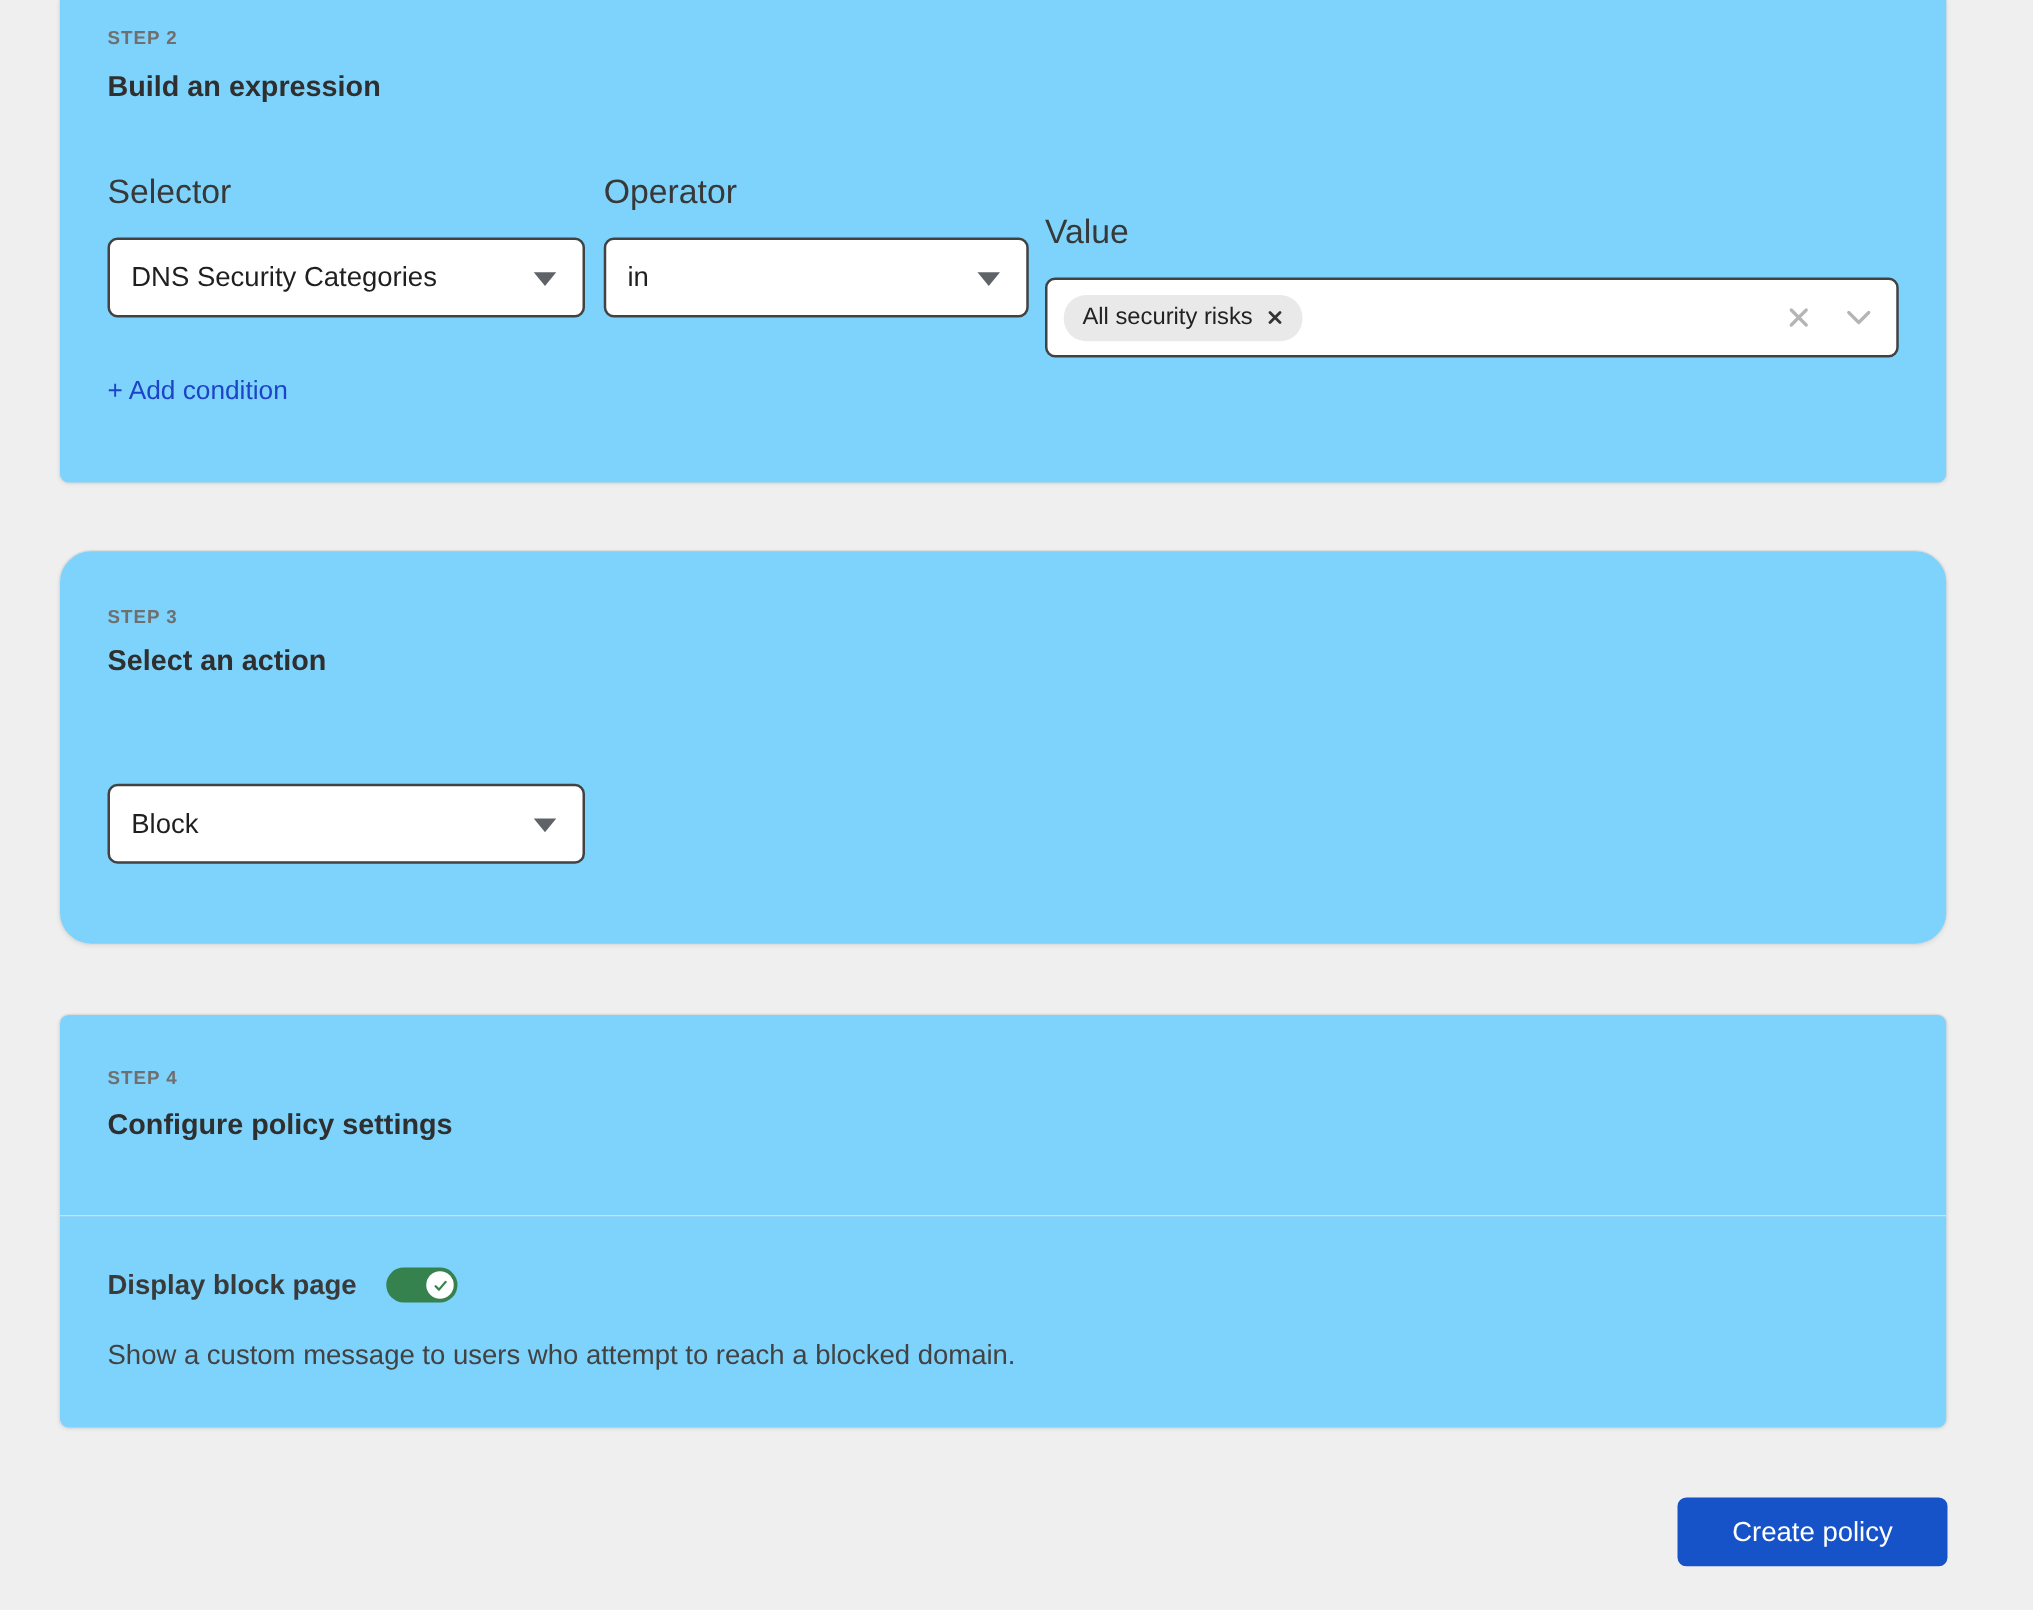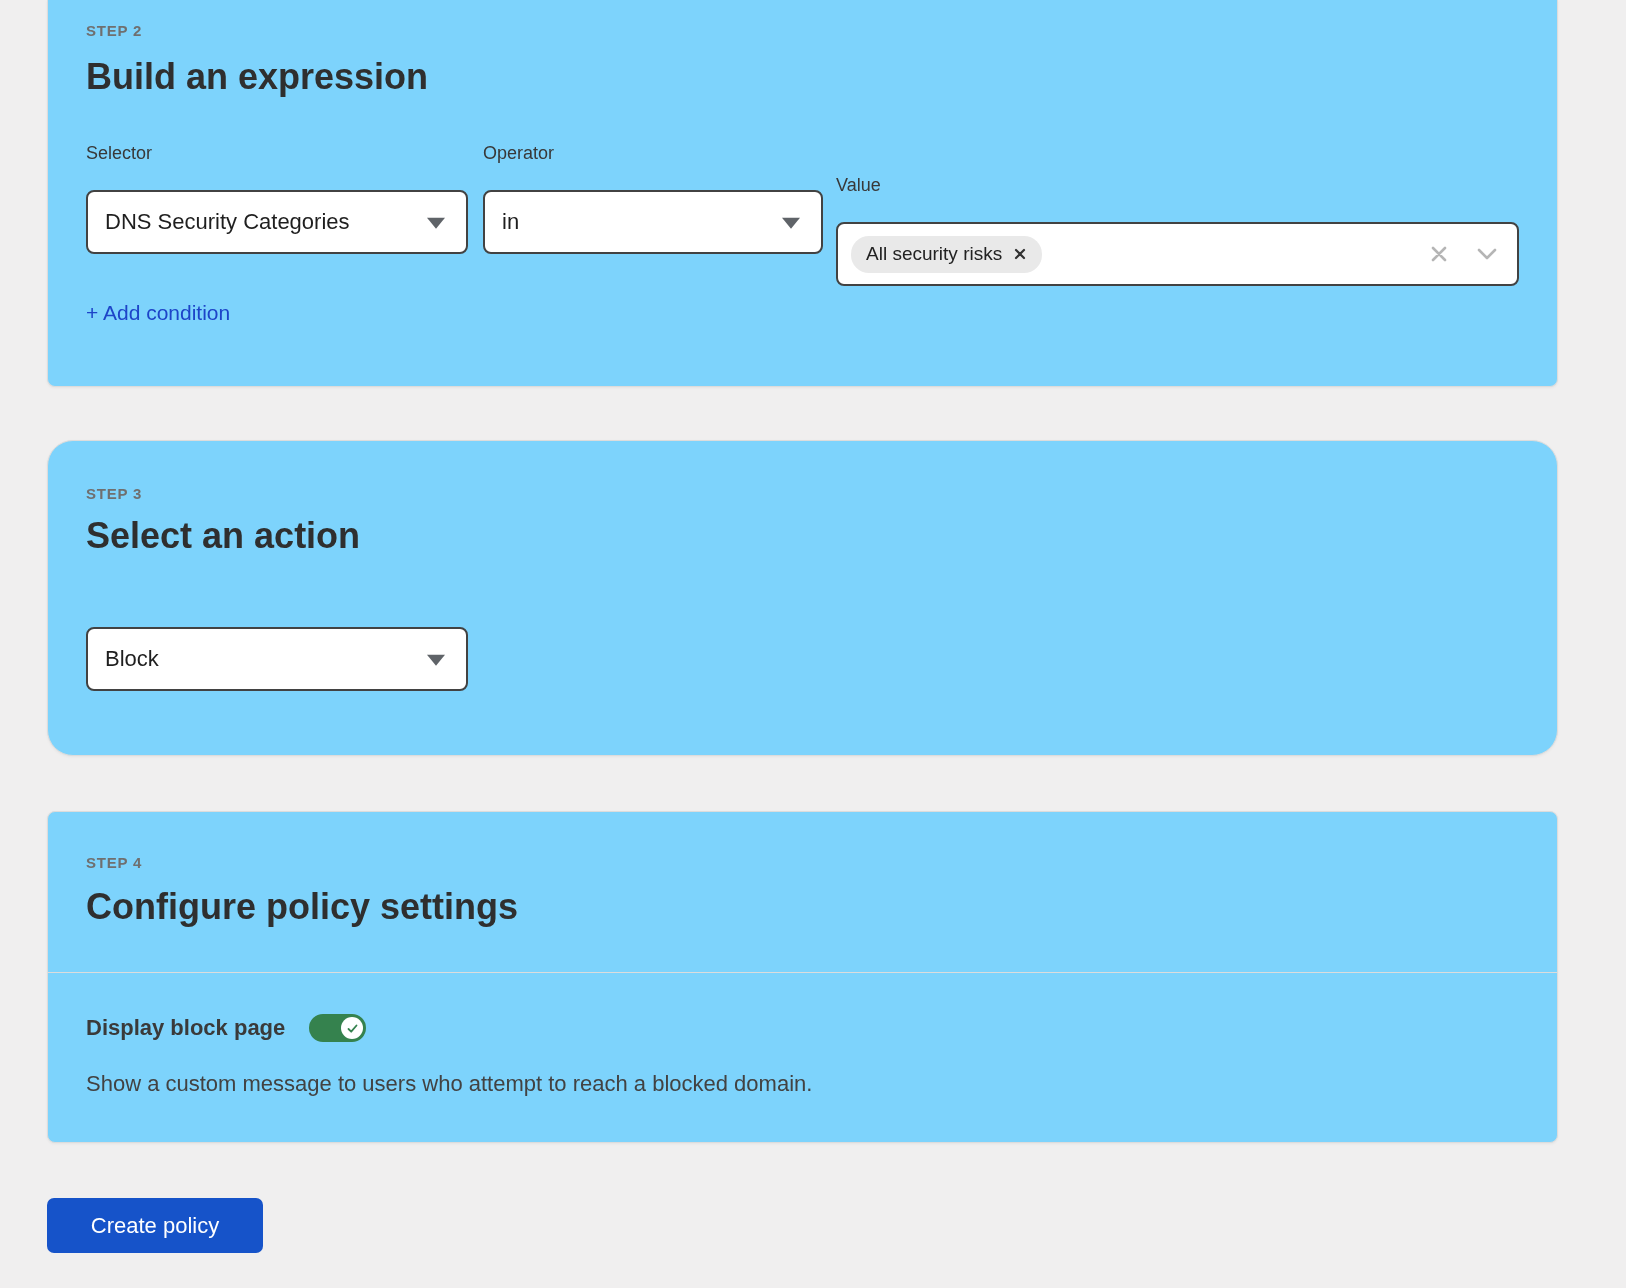--- a/index.html
+++ b/index.html
@@ -26,32 +26,32 @@
   .card-step3 { height: 316px; margin-top: 53px; border-radius: 26px; }
   .card-step4 { height: 332px; margin-top: 55px; text-align: center; }
 
   .eyebrow {
     position: absolute; left: 38px;
     font-size: 15px; font-weight: bold; letter-spacing: 0.8px;
     color: #6f6f6f;
   }
   .card-title {
     position: absolute; left: 38px;
-    font-size: 36px; font-weight: bold; color: #2f2f2f;
+    font-size: 23px; font-weight: bold; color: #2f2f2f;
   }
   .card-step2 .eyebrow { top: 22px; }
   .card-step2 .card-title { top: 56px; }
   .card-step3 .eyebrow { top: 44px; }
   .card-step3 .card-title { top: 74px; }
   .card-step4 .eyebrow { top: 42px; }
   .card-step4 .card-title { top: 74px; }
 
   .field-group { position: absolute; top: 140px; }
   .field-group .field-label {
-    display: block; font-size: 18px; color: #383838; line-height: 26px;
+    display: block; font-size: 27px; color: #383838; line-height: 26px;
   }
   .field-box {
     margin-top: 24px;
     height: 64px;
     border: 2px solid #424242;
     border-radius: 8px;
     background: #fff;
     position: relative;
     display: flex; align-items: center;
     font-size: 22px; color: #1f1f1f;
@@ -110,21 +110,21 @@
     background: #ffffff;
     display: flex; align-items: center; justify-content: center;
   }
   .description {
     position: absolute; left: 38px; top: 259px;
     font-size: 22px; color: #424242;
   }
 
   .footer-row {
     margin-top: 55px;
-    display: flex; 
+    display: flex; justify-content: flex-end;
   }
   .create-btn {
     height: 55px; min-width: 216px; padding: 0 34px;
     background: #1653c9; color: #ffffff;
     font-family: "Liberation Sans", sans-serif;
     font-size: 22px; border: none; border-radius: 7px;
     cursor: pointer;
   }
 </style>
 </head>

